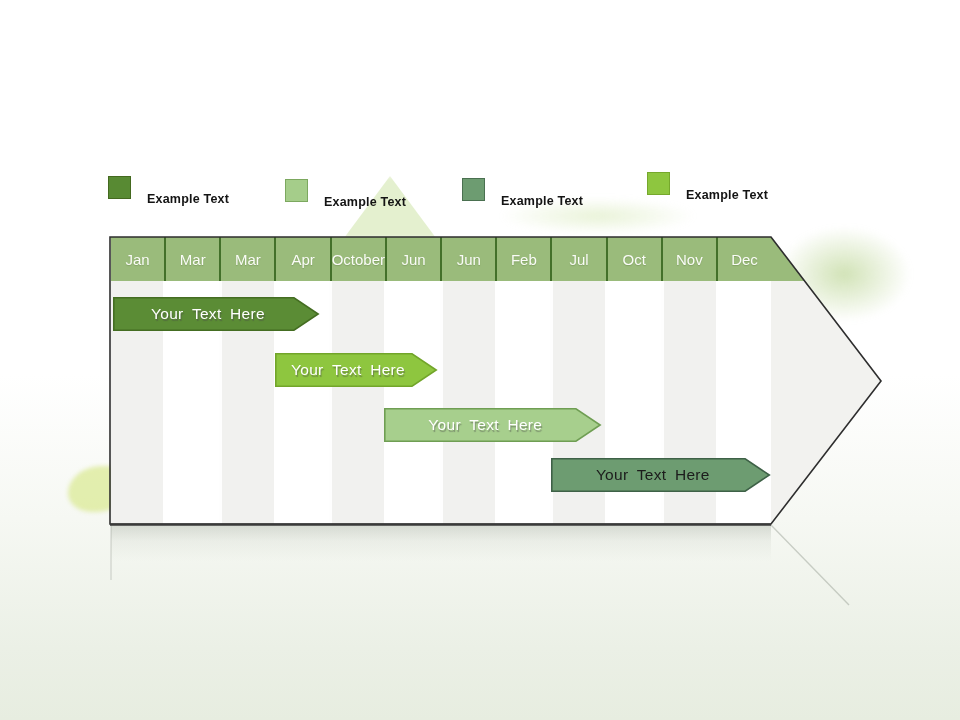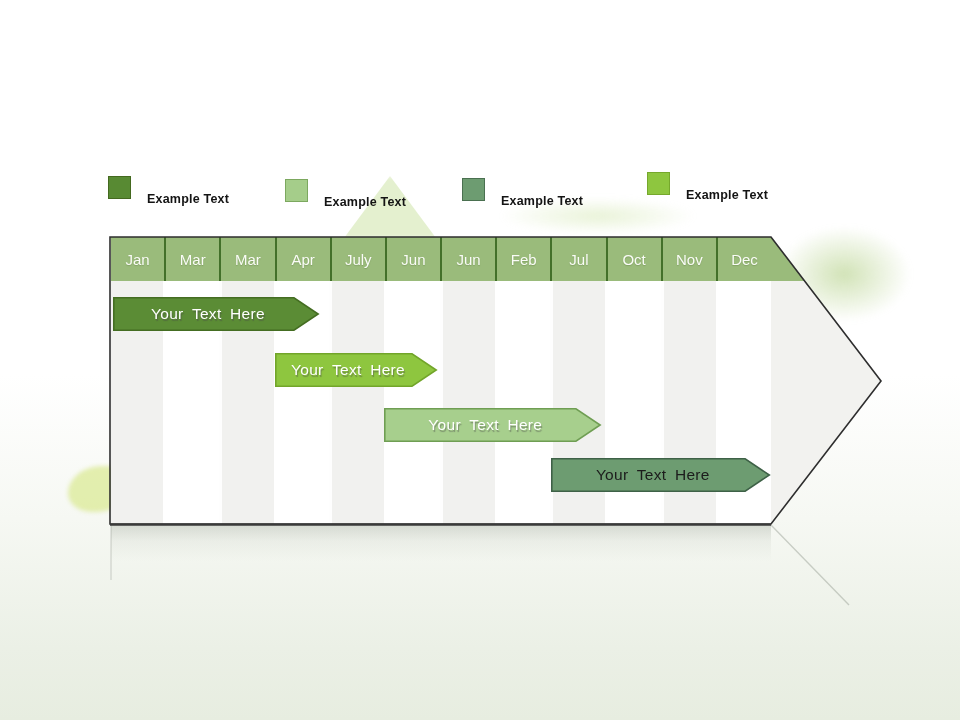--- a/index.html
+++ b/index.html
@@ -110,21 +110,21 @@
 
   <div class="arrow-tip"></div>
   <div class="tip-header-divider"></div>
 
   <div class="shape-body">
     <div class="month-row" id="month-row">
         <div class="month-cell">Jan</div>
         <div class="month-cell">Mar</div>
         <div class="month-cell">Mar</div>
         <div class="month-cell">Apr</div>
-        <div class="month-cell">July</div>
+        <div class="month-cell">October</div>
         <div class="month-cell">Jun</div>
         <div class="month-cell">Jun</div>
         <div class="month-cell">Feb</div>
         <div class="month-cell">Jul</div>
         <div class="month-cell">Oct</div>
         <div class="month-cell">Nov</div>
         <div class="month-cell">Dec</div>
       </div>
     <div class="cols-row" id="cols-row">
         <div class="body-col col-alt"></div>

